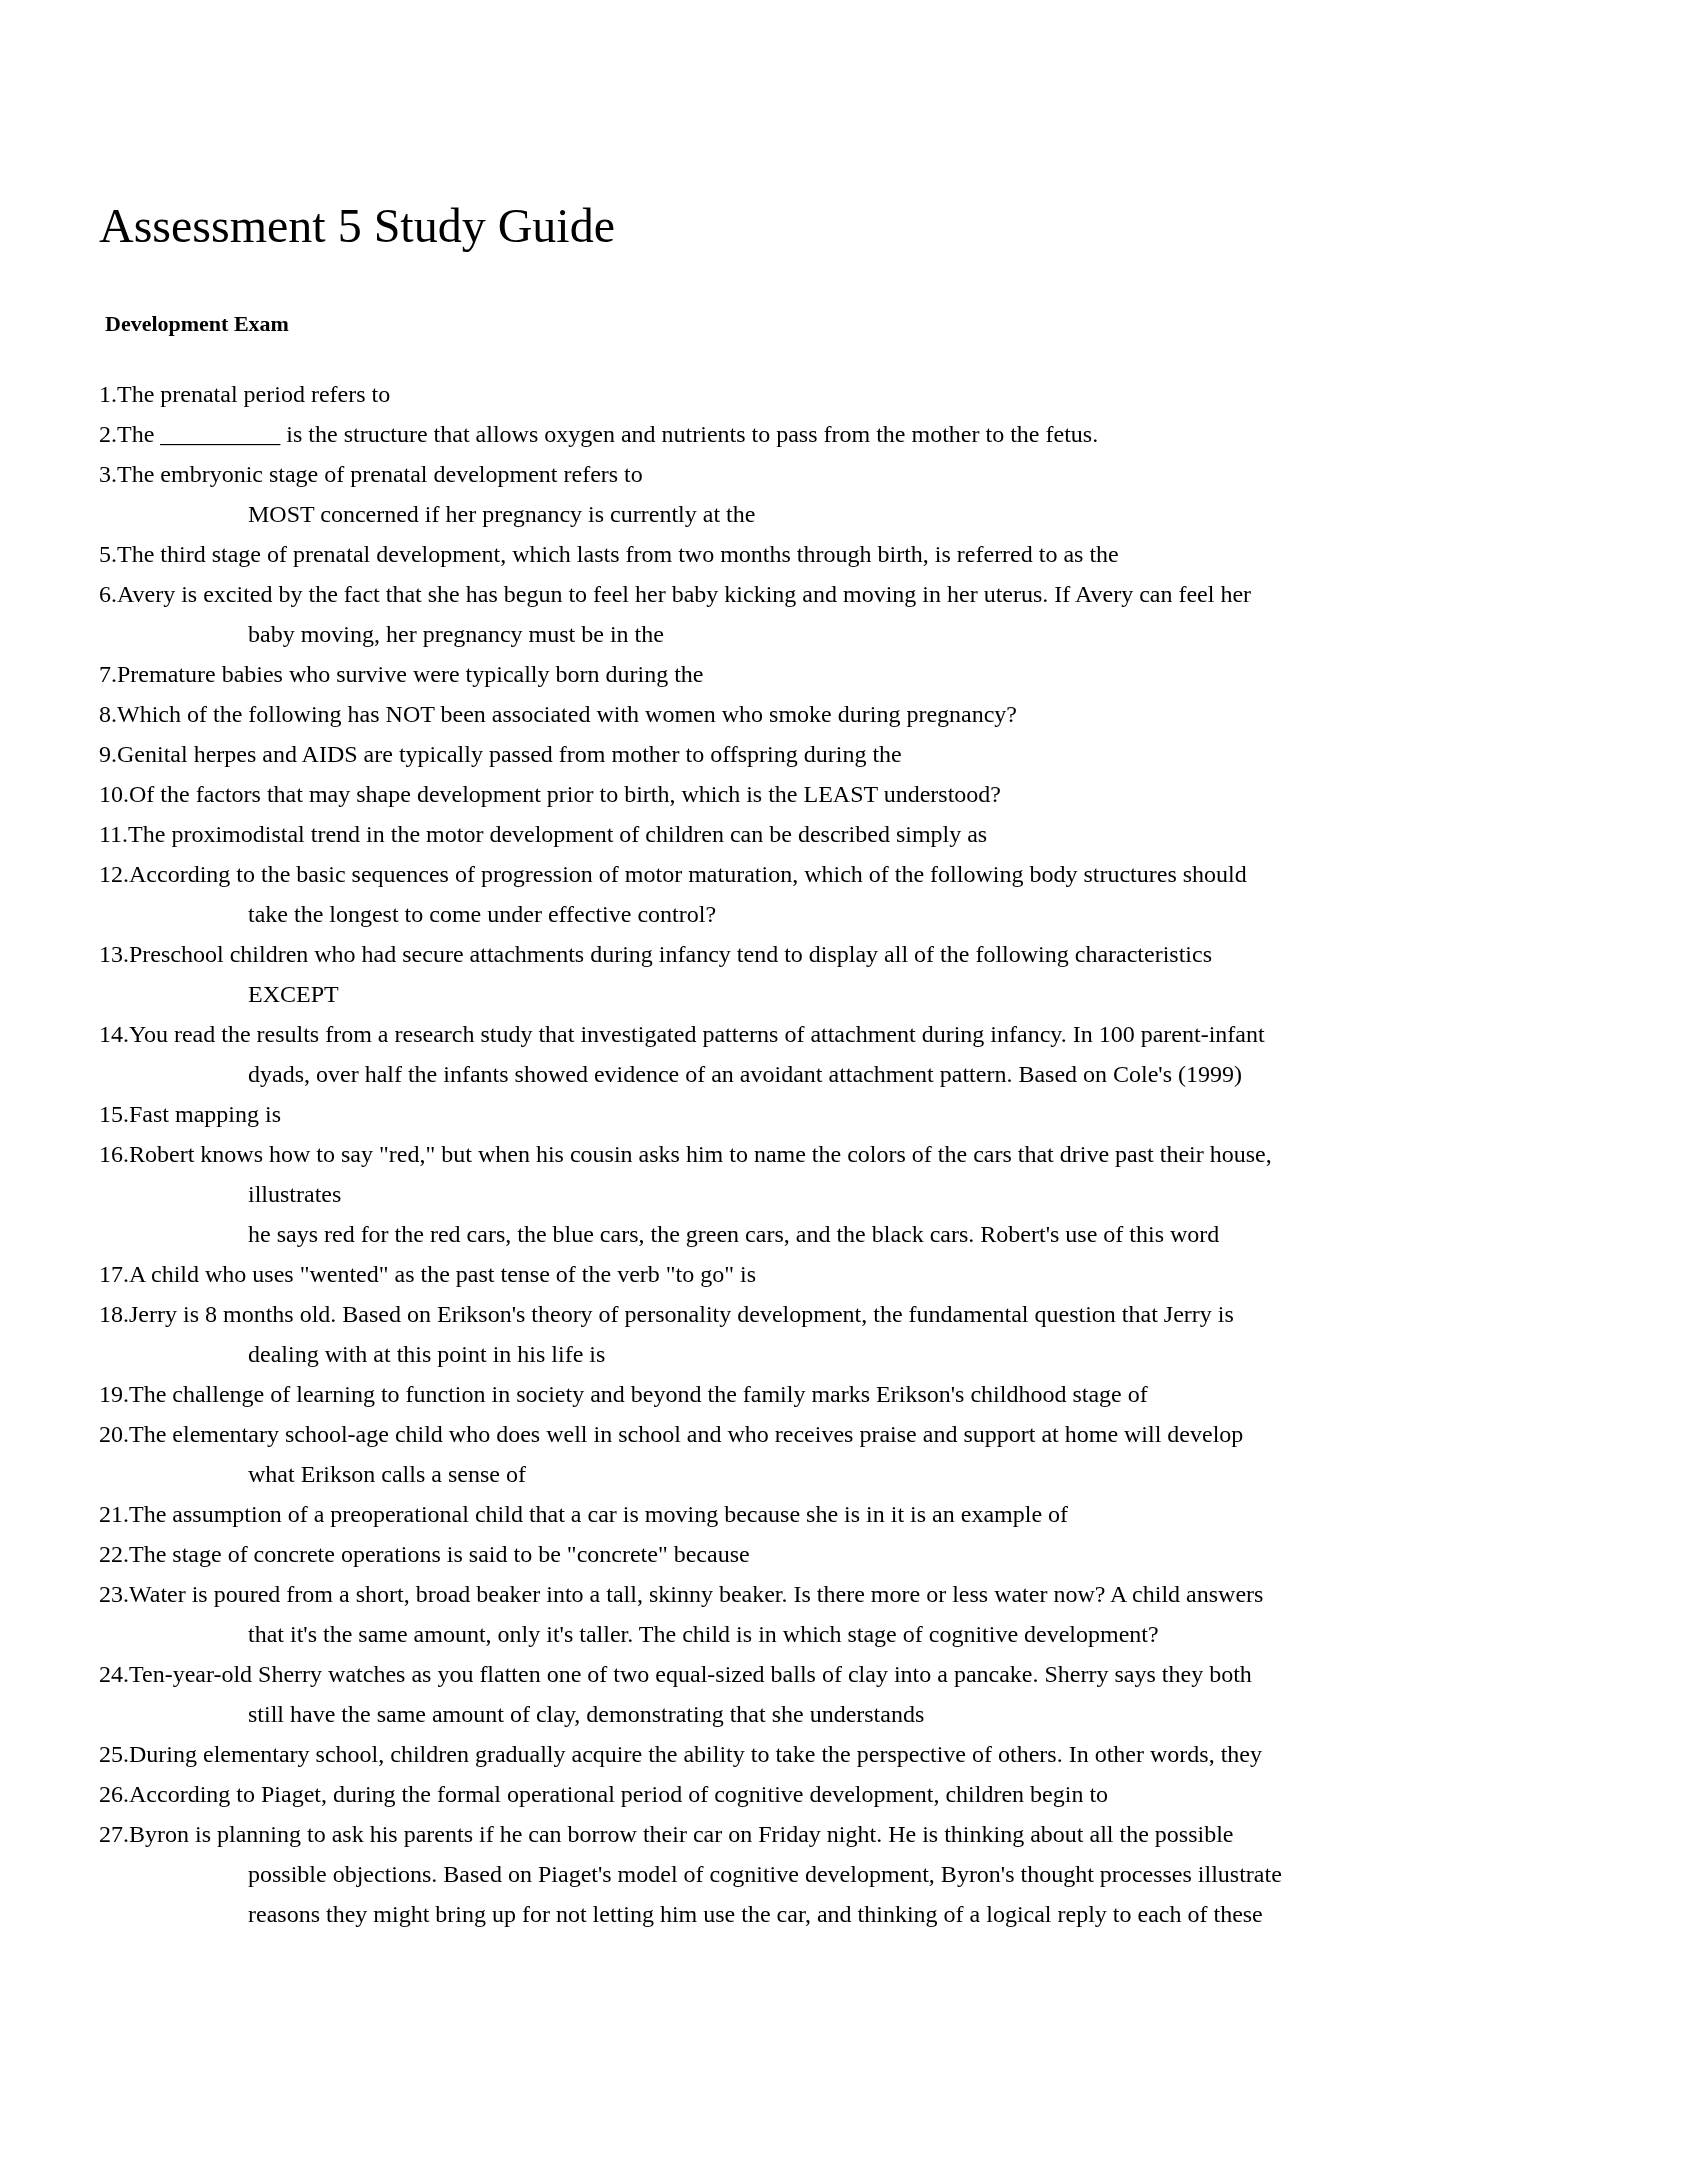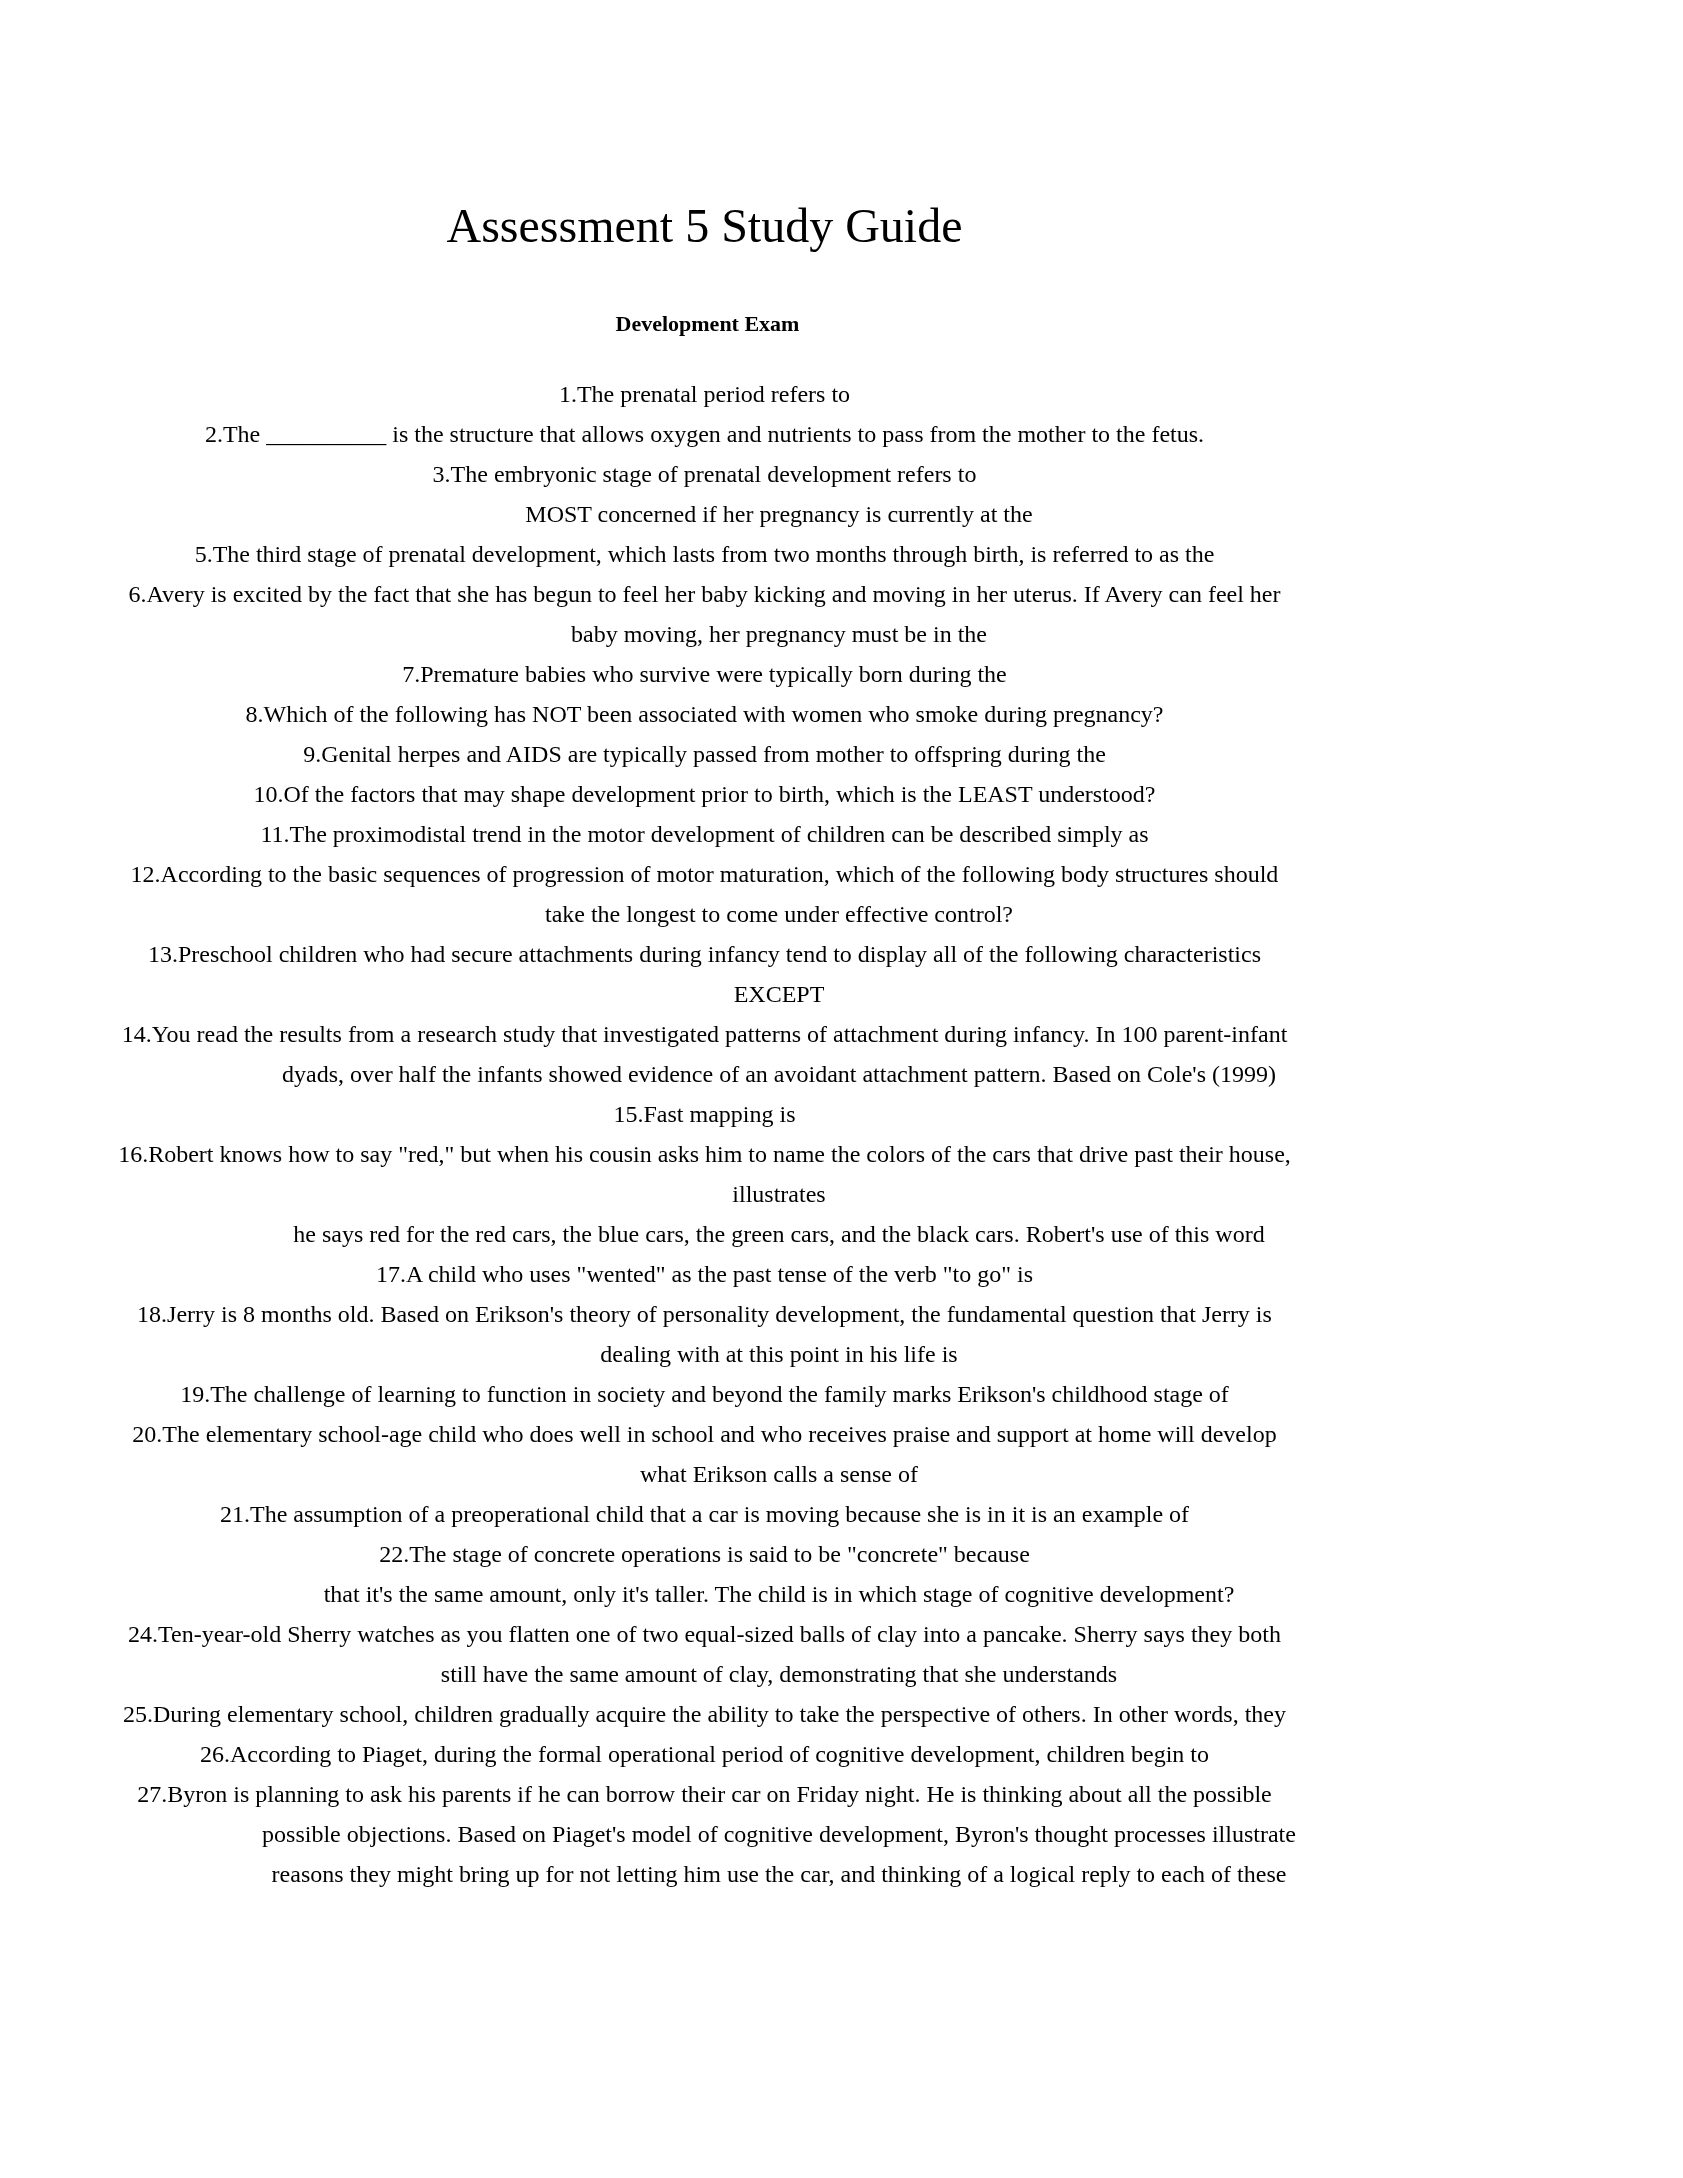--- a/index.html
+++ b/index.html
@@ -13,21 +13,20 @@
     overflow: hidden;
     font-family: "Liberation Serif", "DejaVu Serif", serif;
     color: #000000;
   }
   .page {
     box-sizing: border-box;
     width: 1399px;
     height: 2178px;
     padding: 198px 89px 15px 99px;
     background: #ffffff;
-    text-align: center;
   }
   .doc-title {
     margin: 0;
     font-size: 48px;
     line-height: 55px;
     font-weight: 400;
     white-space: nowrap;
   }
   .section-heading {
     margin: 51px 0 0 6px;
@@ -133,20 +132,21 @@
         <span class="q-line"><span class="q-number">20.</span><span>The elementary school-age child who does well in school and who receives praise and support at home will develop</span></span>
         <span class="q-line cont"><span>what Erikson calls a sense of</span></span>
       </p>
       <p class="question">
         <span class="q-line"><span class="q-number">21.</span><span>The assumption of a preoperational child that a car is moving because she is in it is an example of</span></span>
       </p>
       <p class="question">
         <span class="q-line"><span class="q-number">22.</span><span>The stage of concrete operations is said to be "concrete" because</span></span>
       </p>
       <p class="question">
+        <span class="q-line"><span class="q-number">23.</span><span>Water is poured from a short, broad beaker into a tall, skinny beaker. Is there more or less water now? A child answers</span></span>
         <span class="q-line cont"><span>that it's the same amount, only it's taller. The child is in which stage of cognitive development?</span></span>
       </p>
       <p class="question">
         <span class="q-line"><span class="q-number">24.</span><span>Ten-year-old Sherry watches as you flatten one of two equal-sized balls of clay into a pancake. Sherry says they both</span></span>
         <span class="q-line cont"><span>still have the same amount of clay, demonstrating that she understands</span></span>
       </p>
       <p class="question">
         <span class="q-line"><span class="q-number">25.</span><span>During elementary school, children gradually acquire the ability to take the perspective of others. In other words, they</span></span>
       </p>
       <p class="question">

